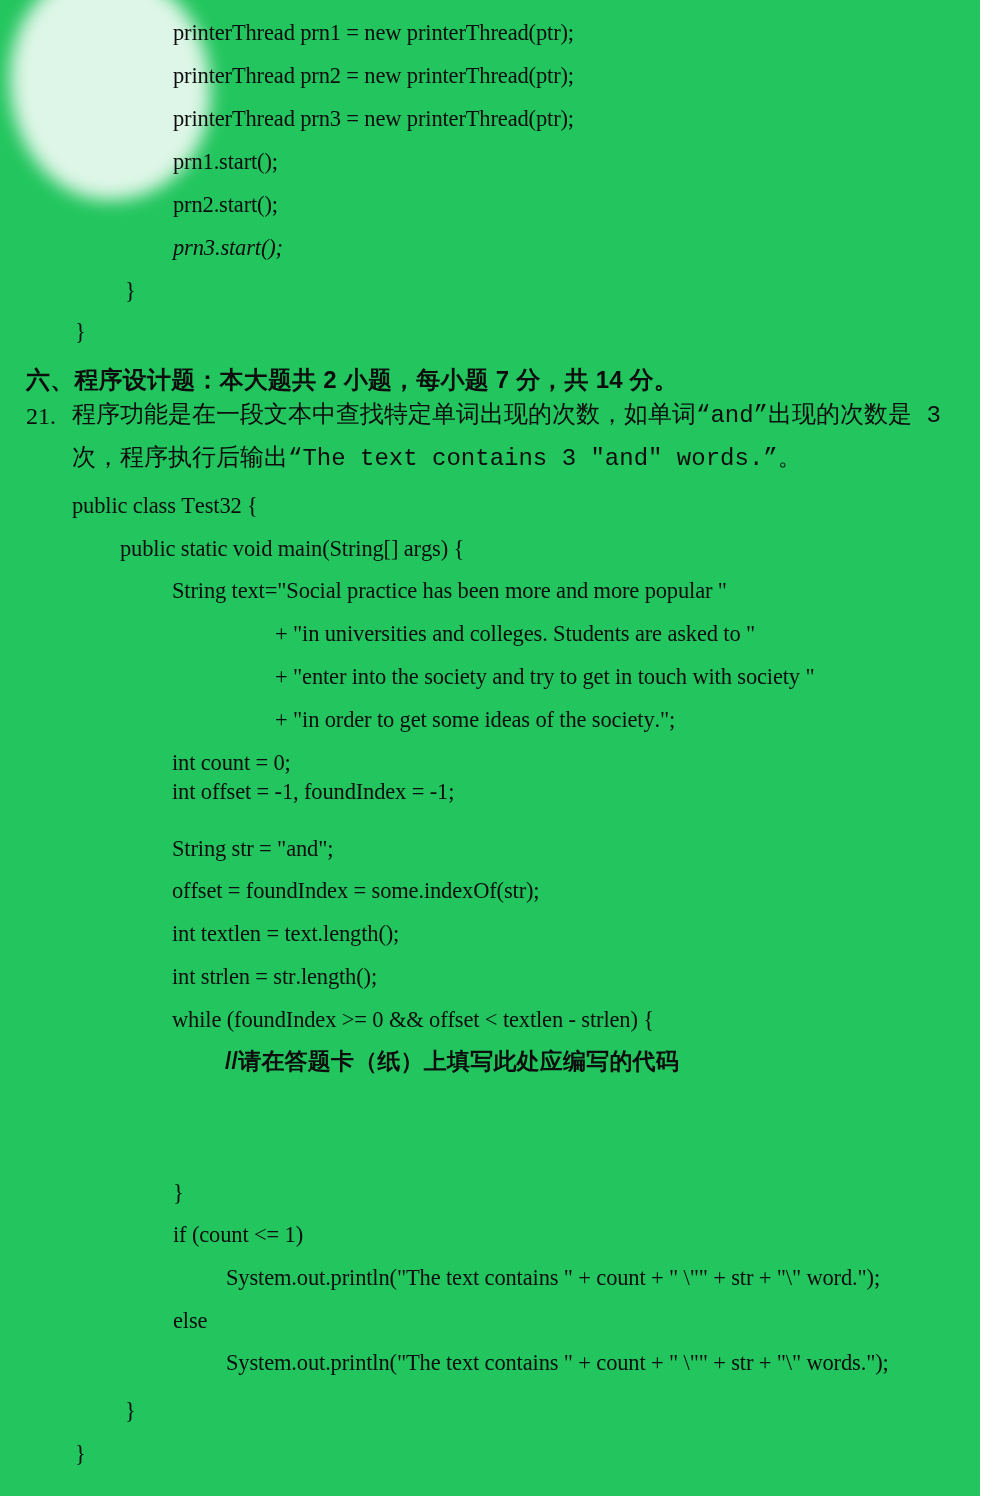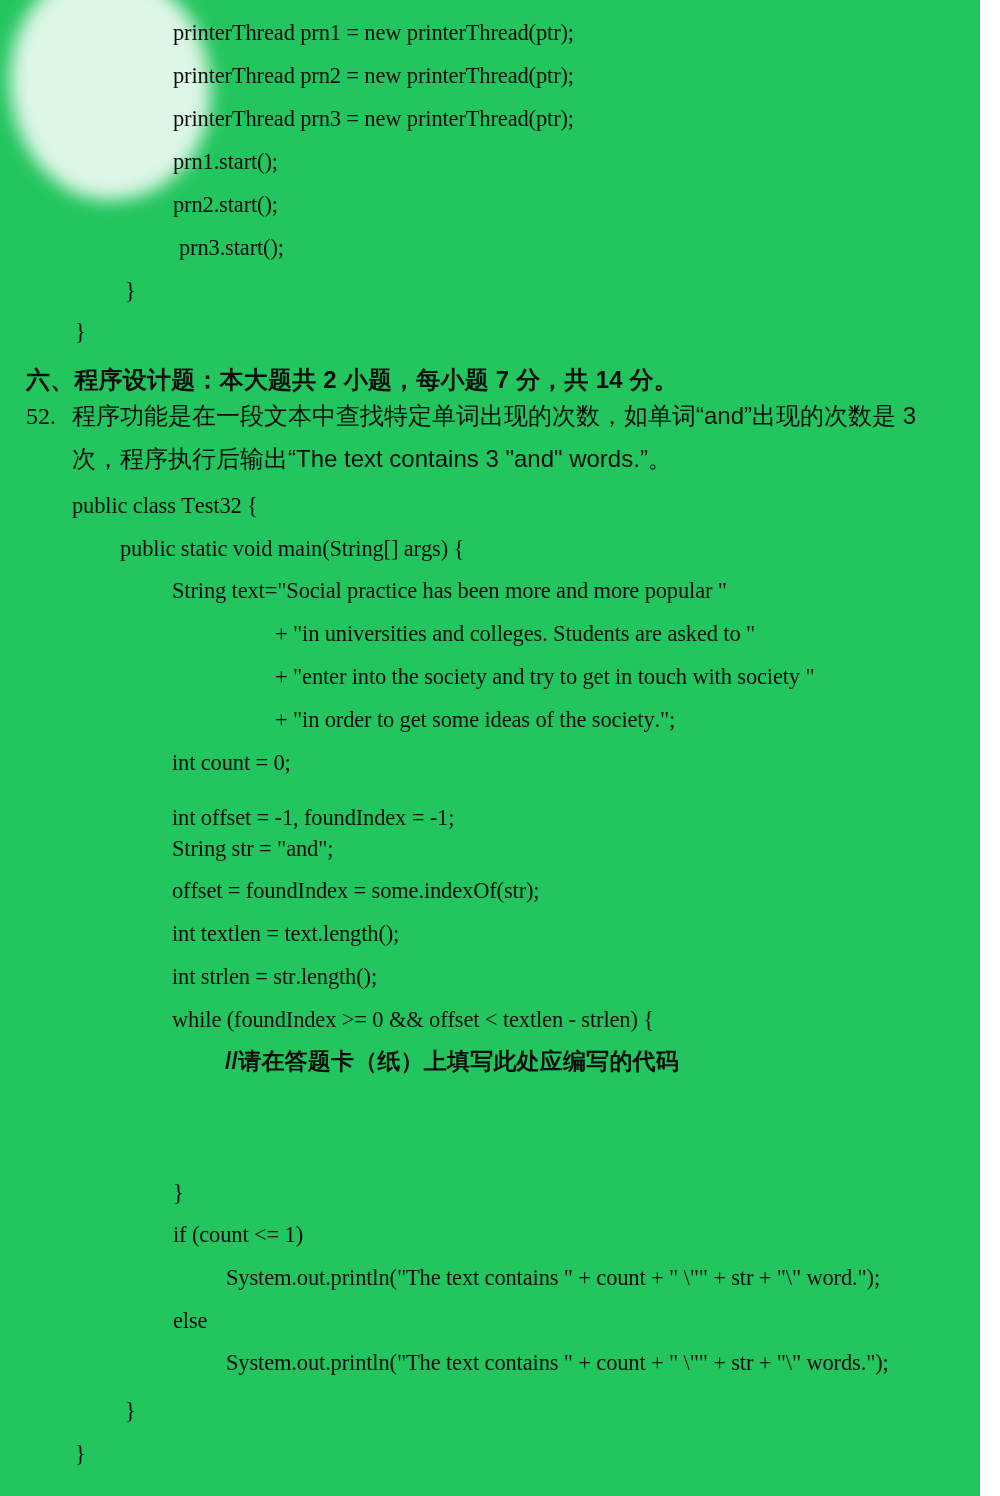--- a/index.html
+++ b/index.html
@@ -36,21 +36,21 @@
     font-kerning: none;
   }
   
   .code {
     font-family: "Liberation Serif", "DejaVu Serif", serif;
     font-size: 22.5px;
     letter-spacing: -0.15px;
   }
   
   .cn {
-    font-family: Liberation Sans, sans-serif;
+    font-family: Liberation Mono, monospace;
     font-size: 24px;
   }
   .cn-bold {
     font-family: "Liberation Sans", "DejaVu Sans", sans-serif;
     font-size: 24px;
     font-weight: bold;
     letter-spacing: 0.2px;
   }
   .num {
     font-family: "Liberation Serif", "DejaVu Serif", serif;
@@ -63,42 +63,42 @@
 <div id="page">
 
   <div id="scan-blotch"></div>
 
   <div>
     <div class="line code" style="left:173px; top:22px;">printerThread prn1 = new printerThread(ptr);</div>
     <div class="line code" style="left:173px; top:65px;">printerThread prn2 = new printerThread(ptr);</div>
     <div class="line code" style="left:173px; top:108px;">printerThread prn3 = new printerThread(ptr);</div>
     <div class="line code" style="left:173px; top:151px;">prn1.start();</div>
     <div class="line code" style="left:173px; top:194px;">prn2.start();</div>
-    <div class="line code" style="left:179px; top:237px;">prn3.start();</div>
+    <div class="line code" style="left:173px; top:237px;font-style:italic;">prn3.start();</div>
     <div class="line code" style="left:125px; top:280px;">}</div>
     <div class="line code" style="left:75px; top:321px;">}</div>
   </div>
 
   <div class="line cn-bold" style="left:26px; top:362px;margin-top:6px;">六、程序设计题：本大题共 2 小题，每小题 7 分，共 14 分。</div>
 
   <div>
-    <div class="line num" style="left:26px; top:404px;">52.</div>
+    <div class="line num" style="left:26px; top:404px;">21.</div>
     <div class="line cn" style="left:72px; top:404px;">程序功能是在一段文本中查找特定单词出现的次数，如单词“and”出现的次数是 3</div>
     <div class="line cn" style="left:72px; top:447px;">次，程序执行后输出“The text contains 3 "and" words.”。</div>
   </div>
 
   <div>
     <div class="line code" style="left:72px; top:495px;">public class Test32 {</div>
     <div class="line code" style="left:120px; top:538px;">public static void main(String[] args) {</div>
     <div class="line code" style="left:172px; top:580px;">String text="Social practice has been more and more popular "</div>
     <div class="line code" style="left:275px; top:623px;">+ "in universities and colleges. Students are asked to "</div>
     <div class="line code" style="left:275px; top:666px;">+ "enter into the society and try to get in touch with society "</div>
     <div class="line code" style="left:275px; top:709px;">+ "in order to get some ideas of the society.";</div>
     <div class="line code" style="left:172px; top:752px;">int count = 0;</div>
-    <div class="line code" style="left:172px; top:807px;">int offset = -1, foundIndex = -1;</div>
+    <div class="line code" style="left:172px; top:781px;">int offset = -1, foundIndex = -1;</div>
     <div class="line code" style="left:172px; top:838px;">String str = "and";</div>
     <div class="line code" style="left:172px; top:880px;">offset = foundIndex = some.indexOf(str);</div>
     <div class="line code" style="left:172px; top:923px;">int textlen = text.length();</div>
     <div class="line code" style="left:172px; top:966px;">int strlen = str.length();</div>
     <div class="line code" style="left:172px; top:1009px;">while (foundIndex &gt;= 0 &amp;&amp; offset &lt; textlen - strlen) {</div>
 
     <div class="line cn-bold" style="left:225px; top:1050px; font-size:23px;">//请在答题卡（纸）上填写此处应编写的代码</div>
     <div style="position:absolute; left:225px; top:1086px; width:600px; height:90px;"></div>
 
     <div class="line code" style="left:173px; top:1182px;">}</div>

